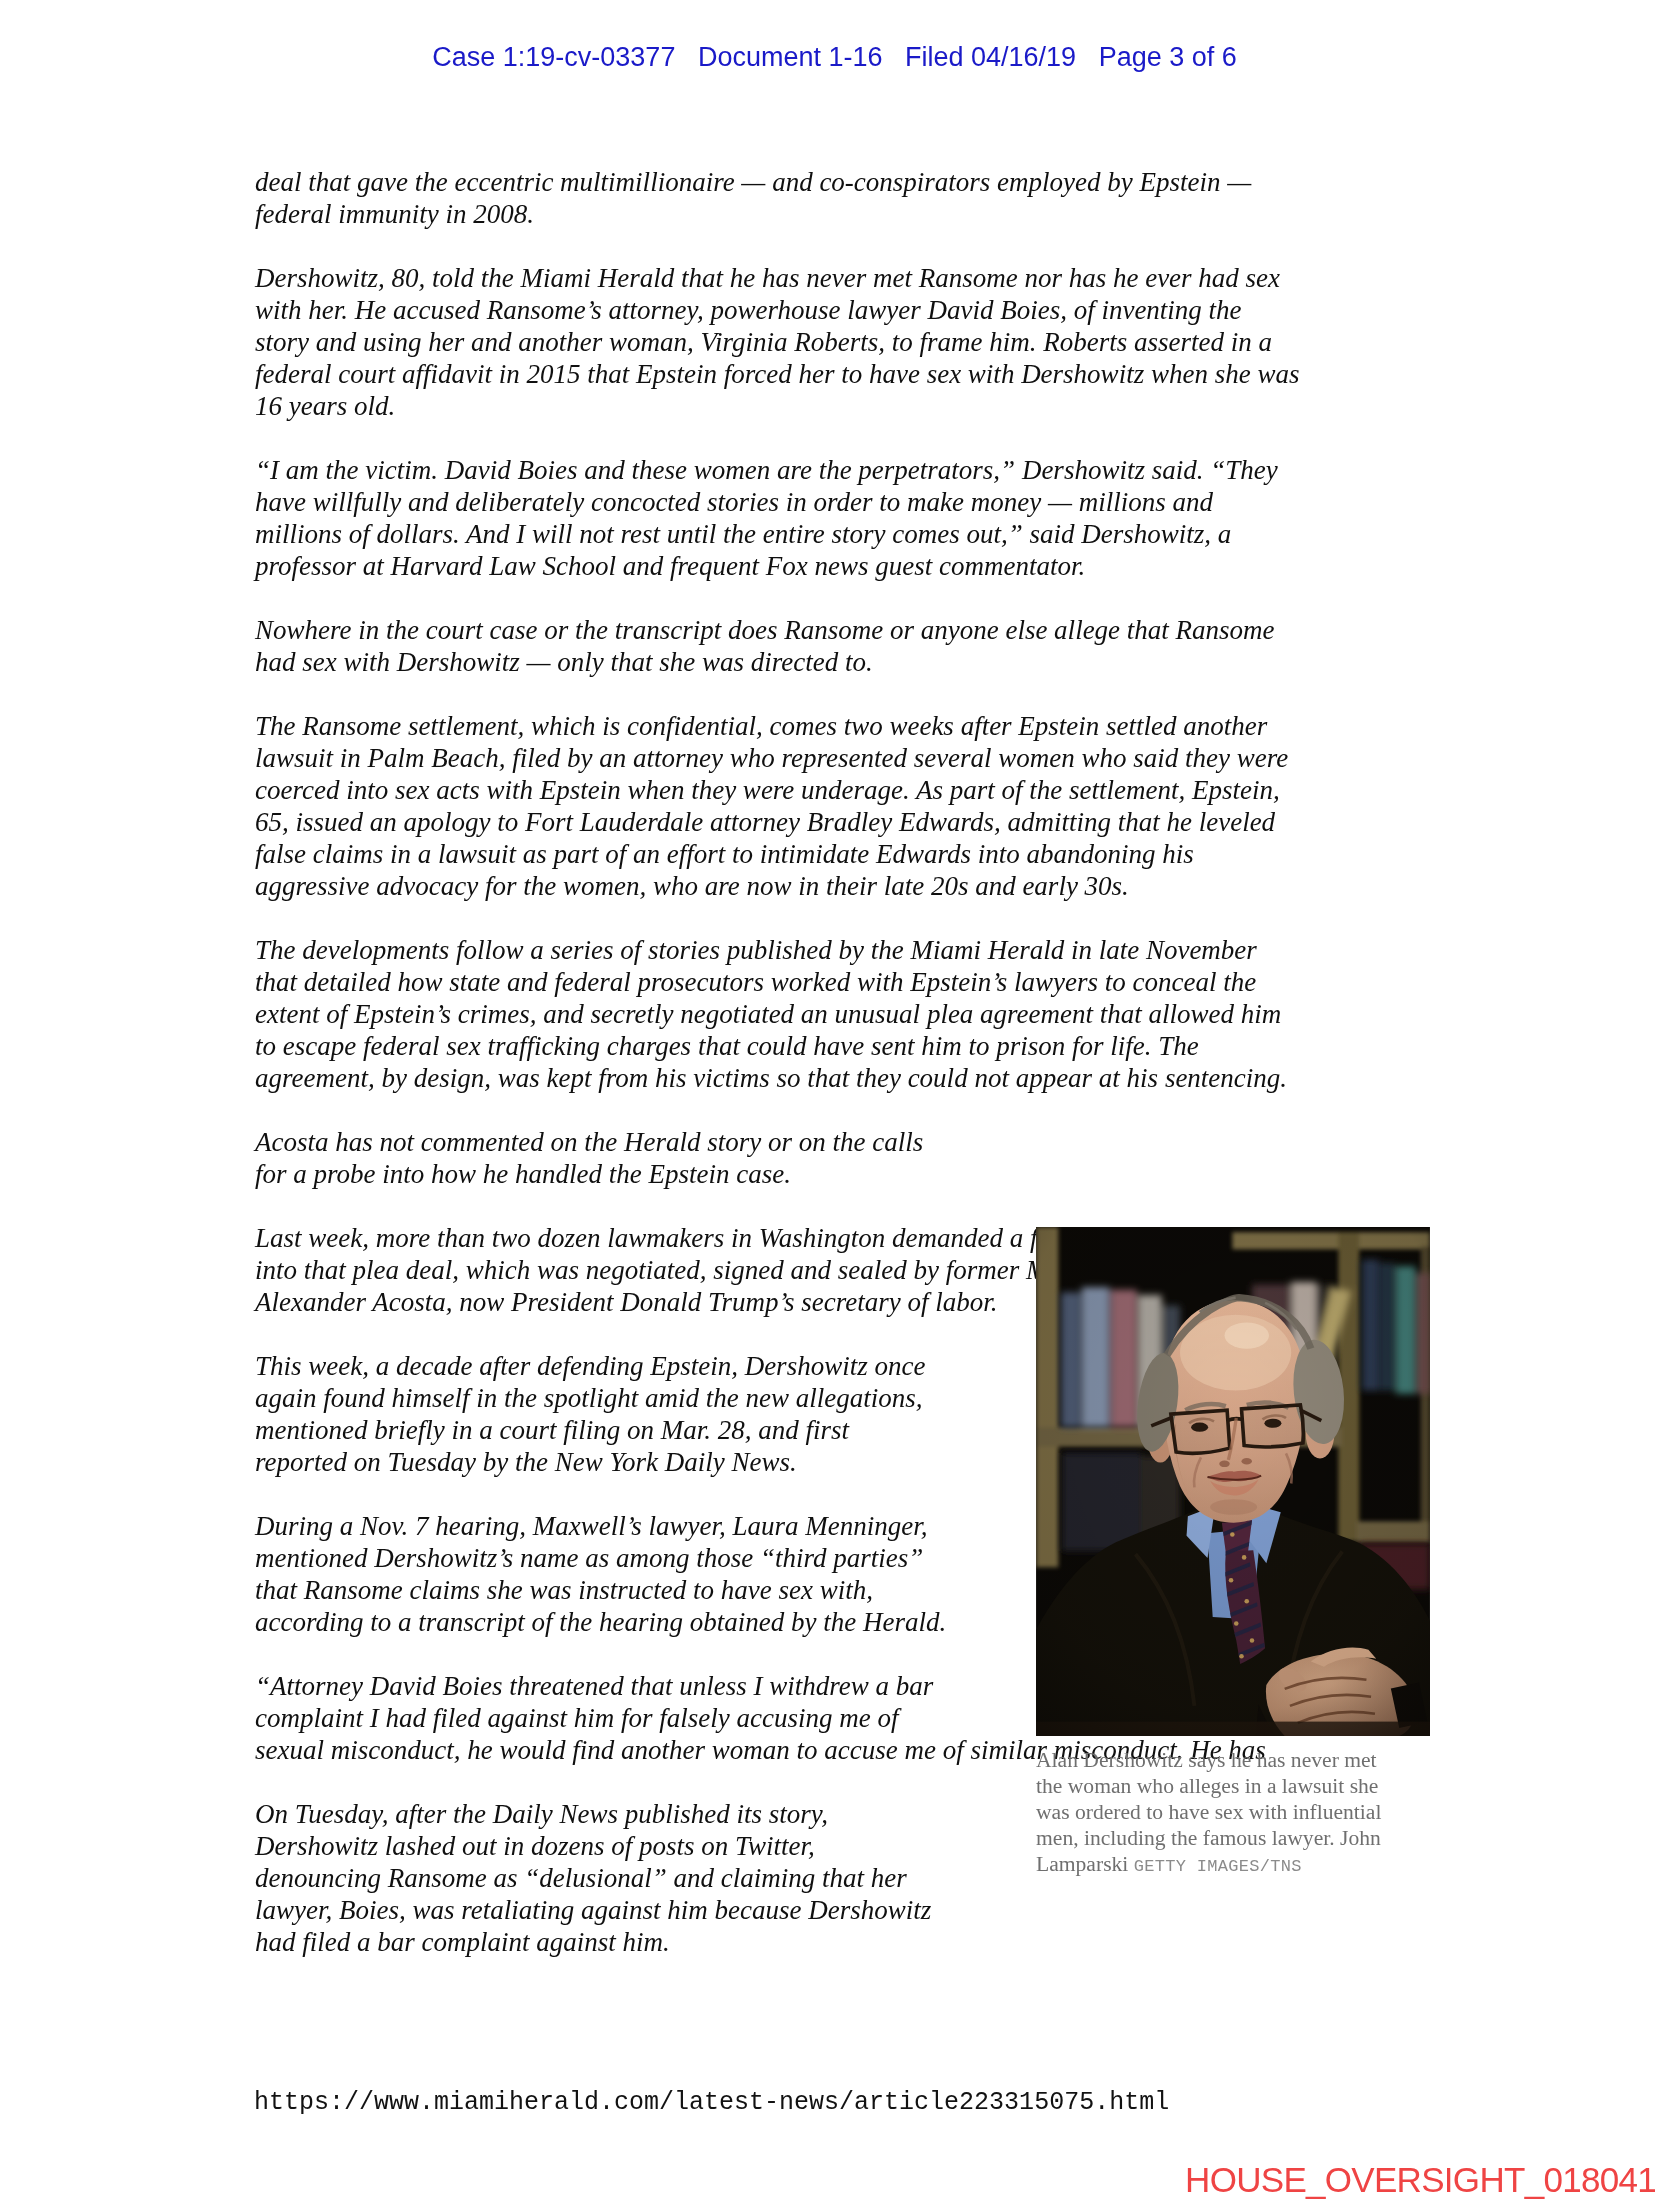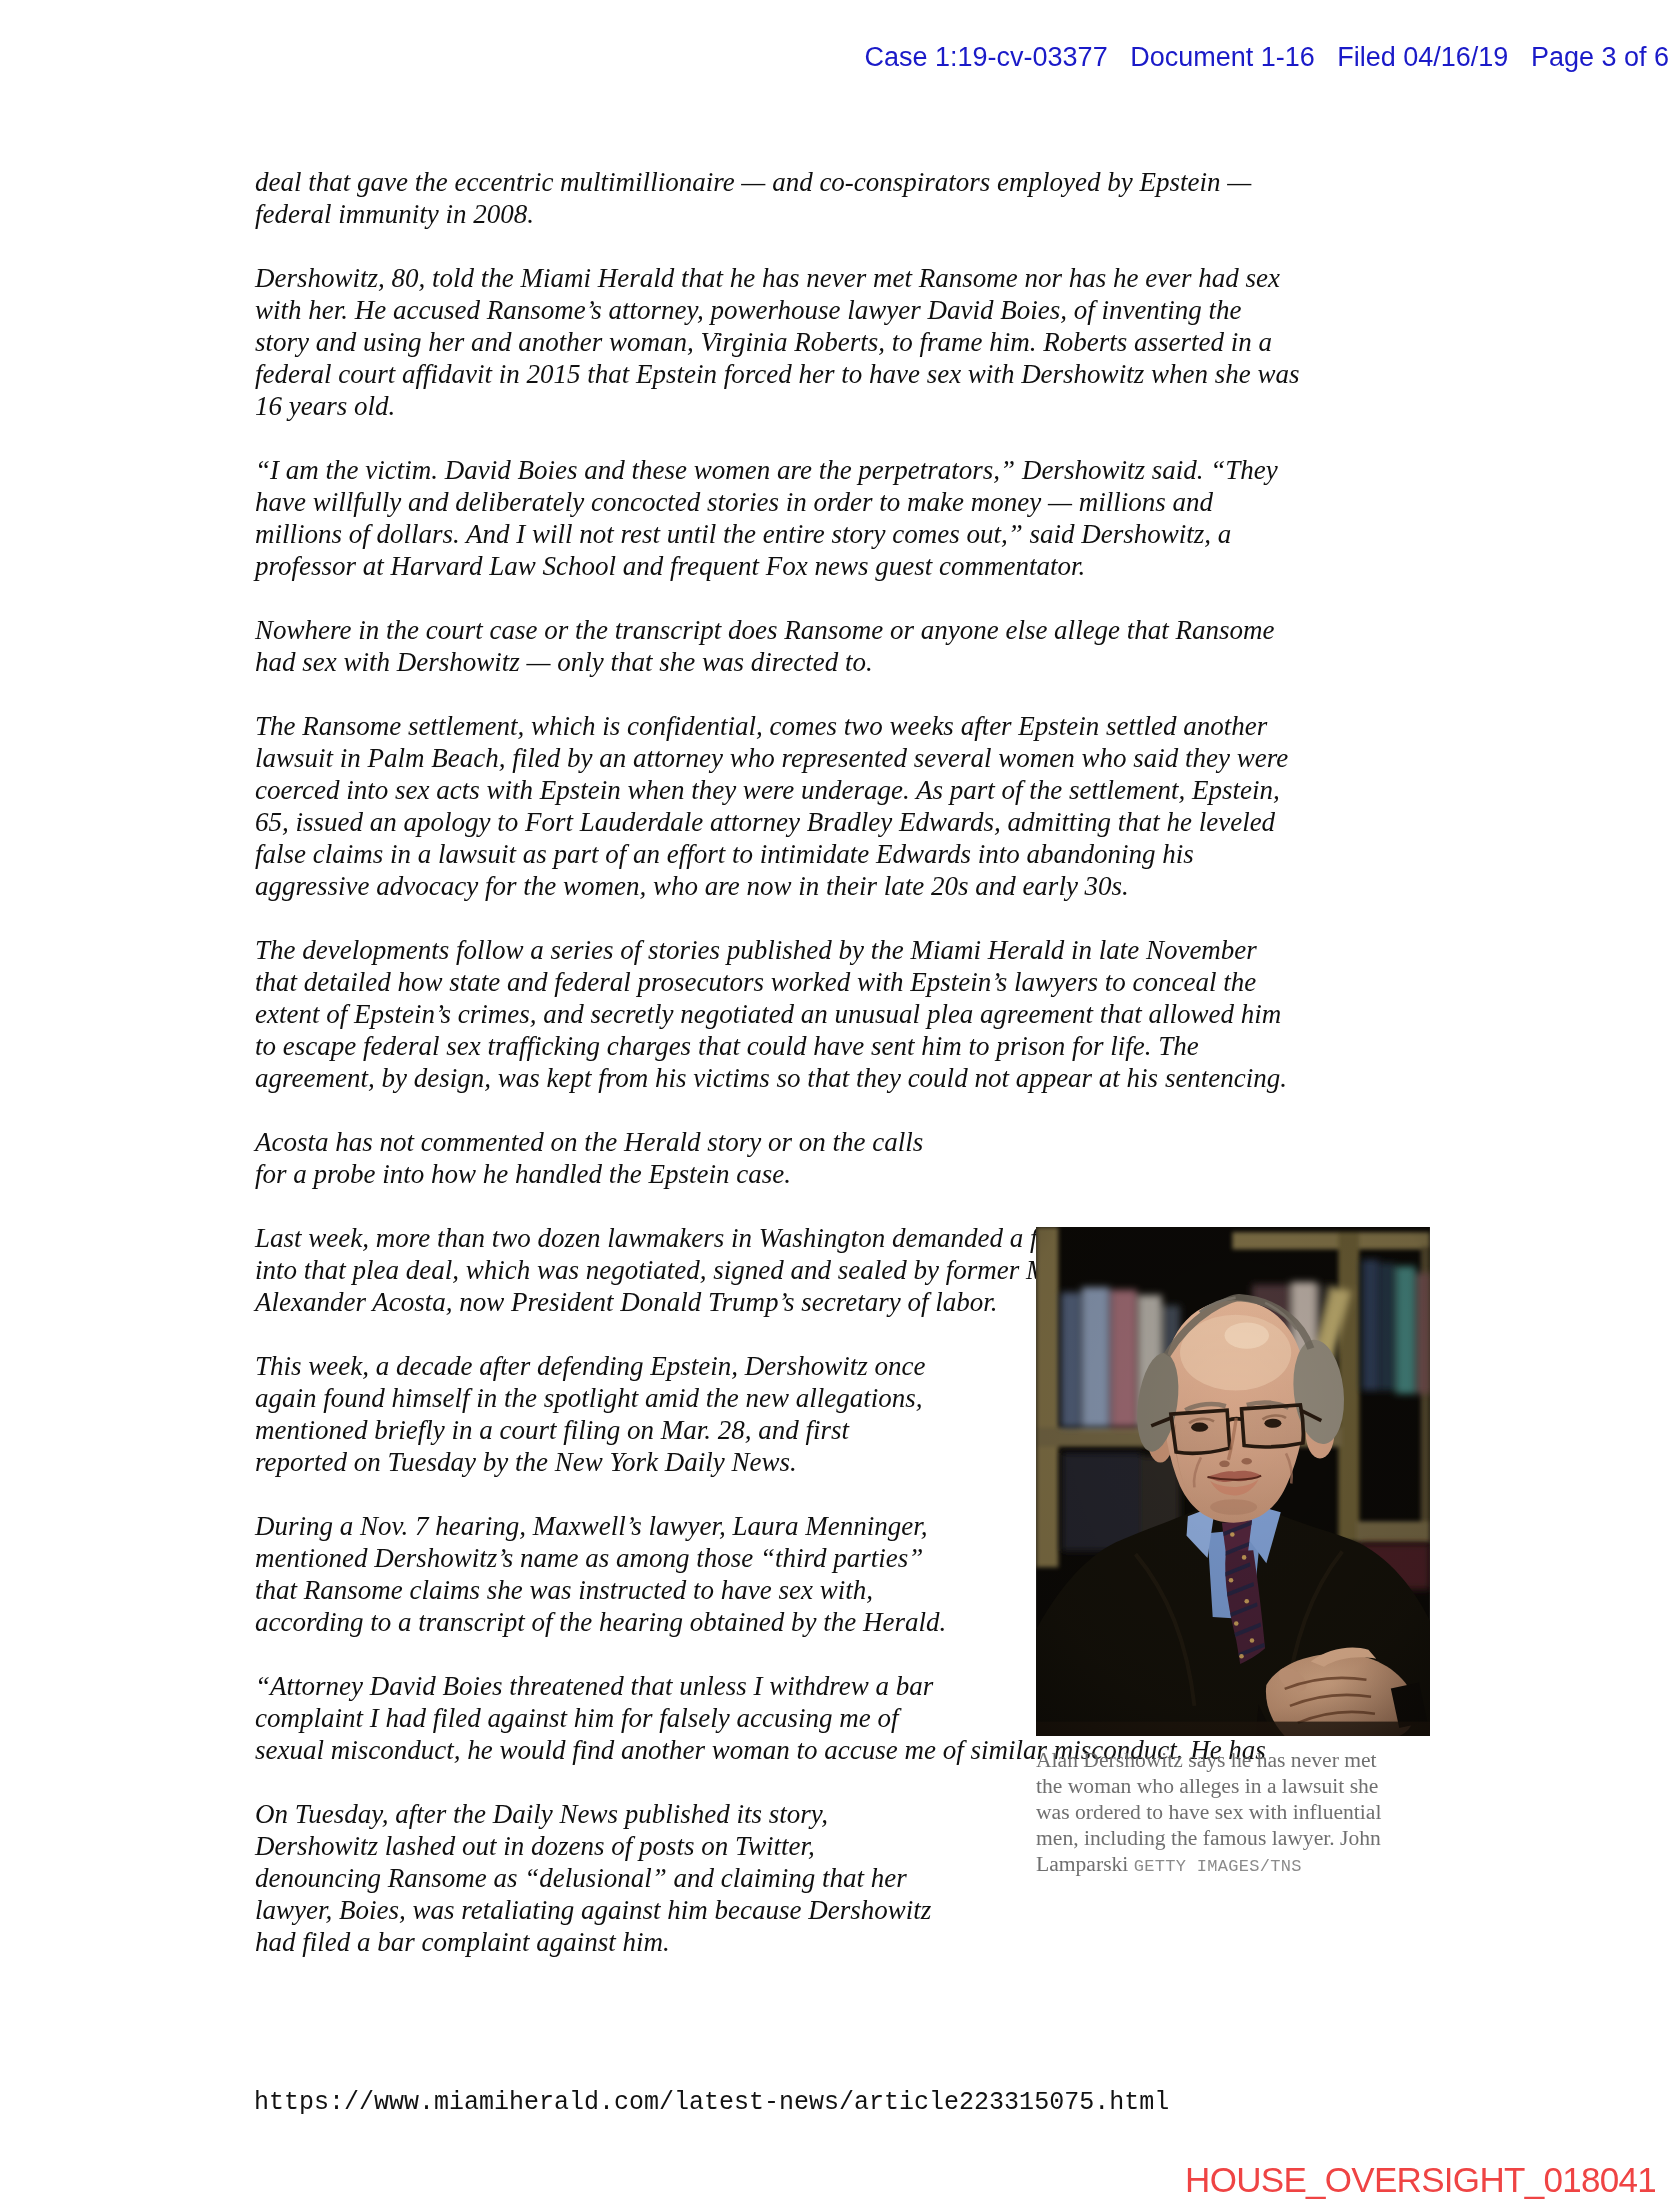--- a/index.html
+++ b/index.html
@@ -1,21 +1,21 @@
 <!DOCTYPE html>
 <html style="font-size:10.5px"><head>
 <meta charset="utf-8">
 <style>
   html,body { margin:0; padding:0; }
   body {
     width:1669px; height:2205px; position:relative; background:#ffffff;
     font-family:"Liberation Serif", serif; overflow:hidden;
   }
   .case-header {
-    position:absolute; top:42px; left:0; width:1669px; text-align:right;
+    position:absolute; top:42px; left:0; width:1669px; text-align:center;
     font-family:"Liberation Sans", sans-serif; font-size:27px; line-height:31px;
     color:#1a1ac8; white-space:pre;
   }
   .article {
     position:absolute; left:255px; top:166px; width:1231px;
     font-size:27px; line-height:32px; color:#101010;
   }
   .article p { margin:0 0 32px 0; white-space:pre;font-style:italic; }
   .figure { position:absolute; left:1036px; top:1227px; width:472px; }
   .figure svg { display:block; width:394px; height:509px; }

